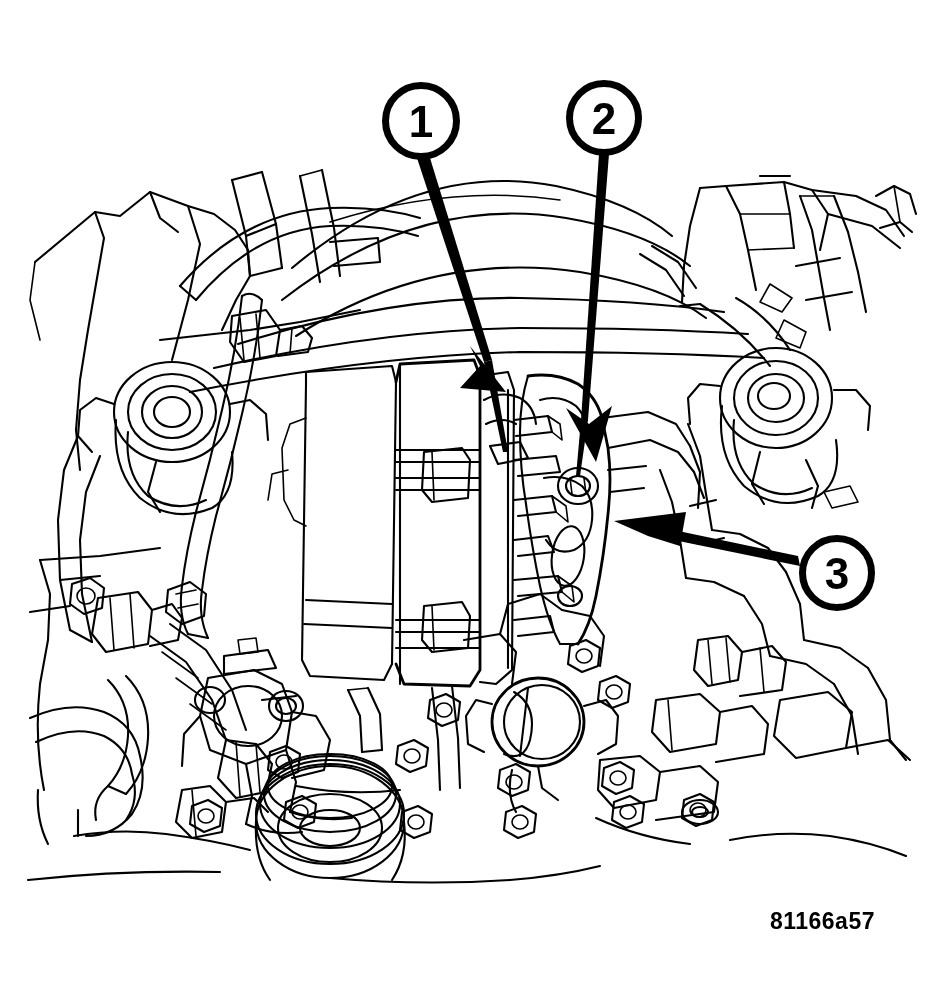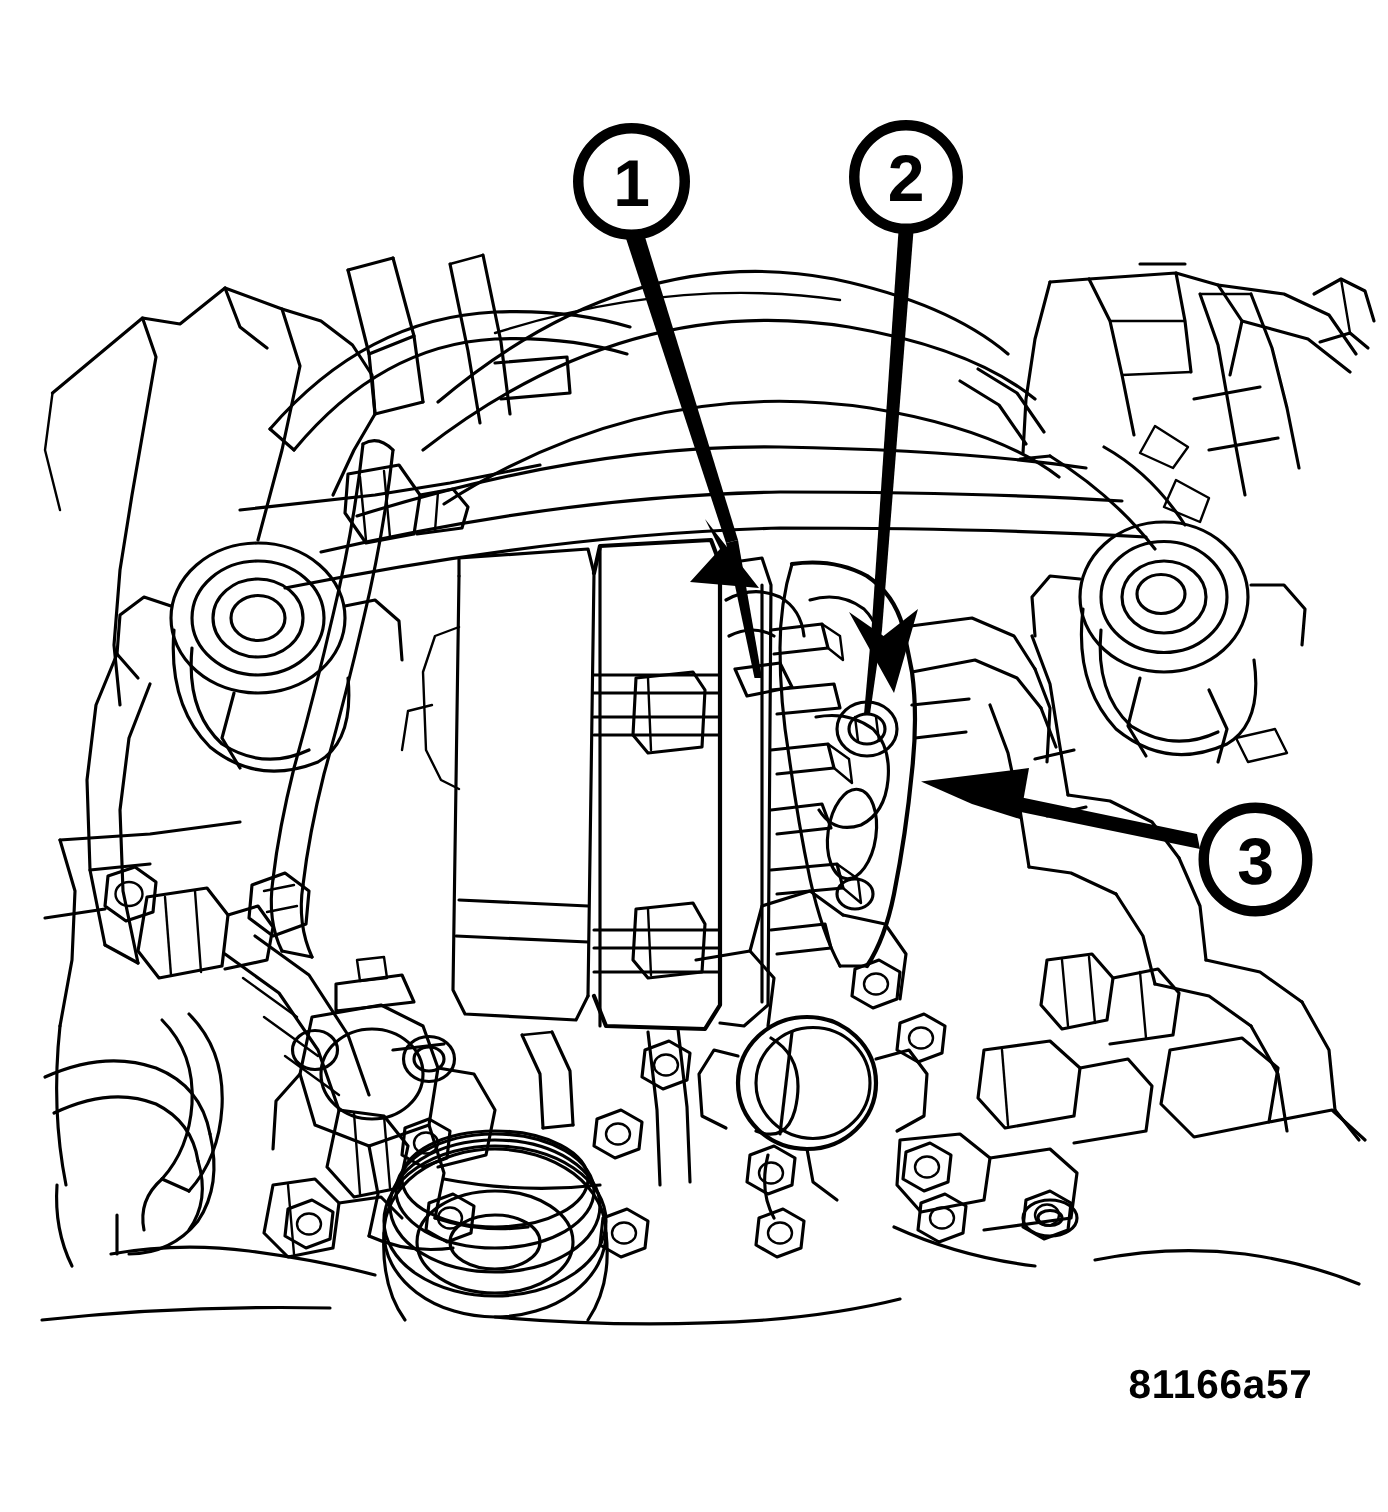--- a/index.html
+++ b/index.html
@@ -23,21 +23,21 @@
     left: 0;
     top: 0;
     width: 925px;
     height: 1008px;
   }
   .figure-caption {
     position: absolute;
     right: 50px;
     top: 908px;
     font-family: "Liberation Sans", sans-serif;
-    font-size: 27px;
+    font-size: 23px;
     font-weight: bold;
     letter-spacing: 0.5px;
     color: #000000;
     white-space: nowrap;
   }
   .callout-num {
     font-family: "Liberation Sans", sans-serif;
     font-size: 44px;
     font-weight: bold;
   }

